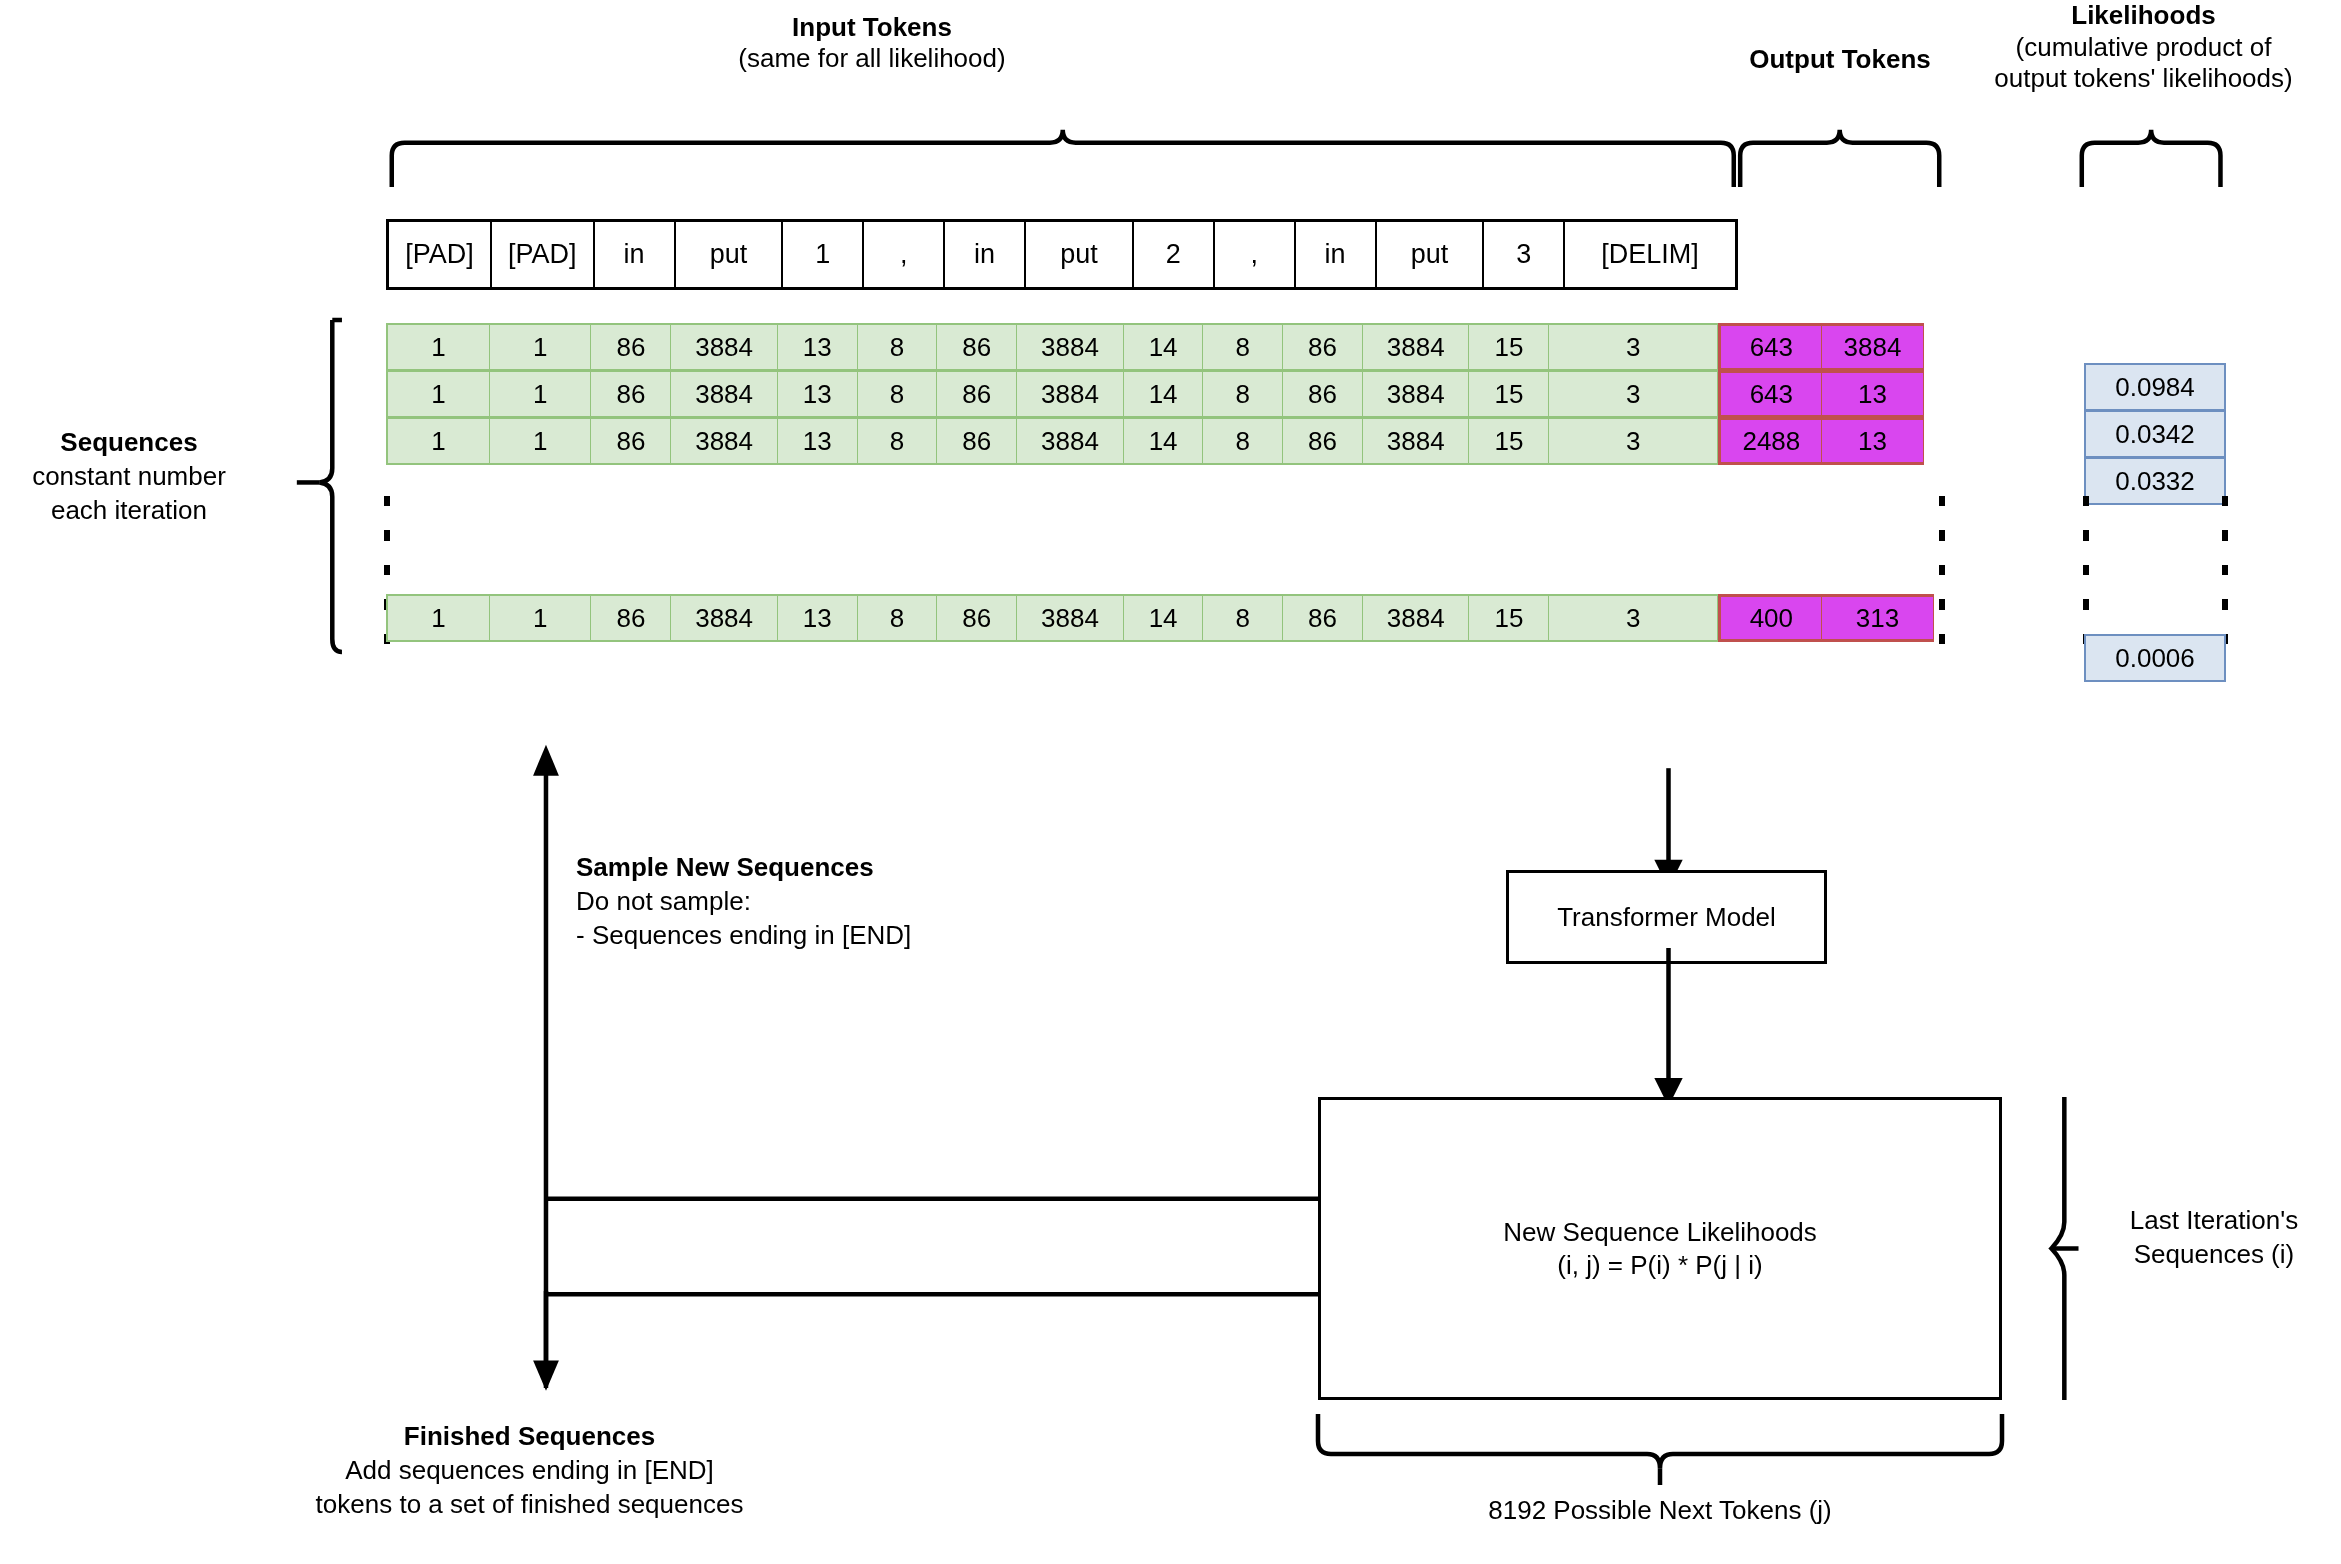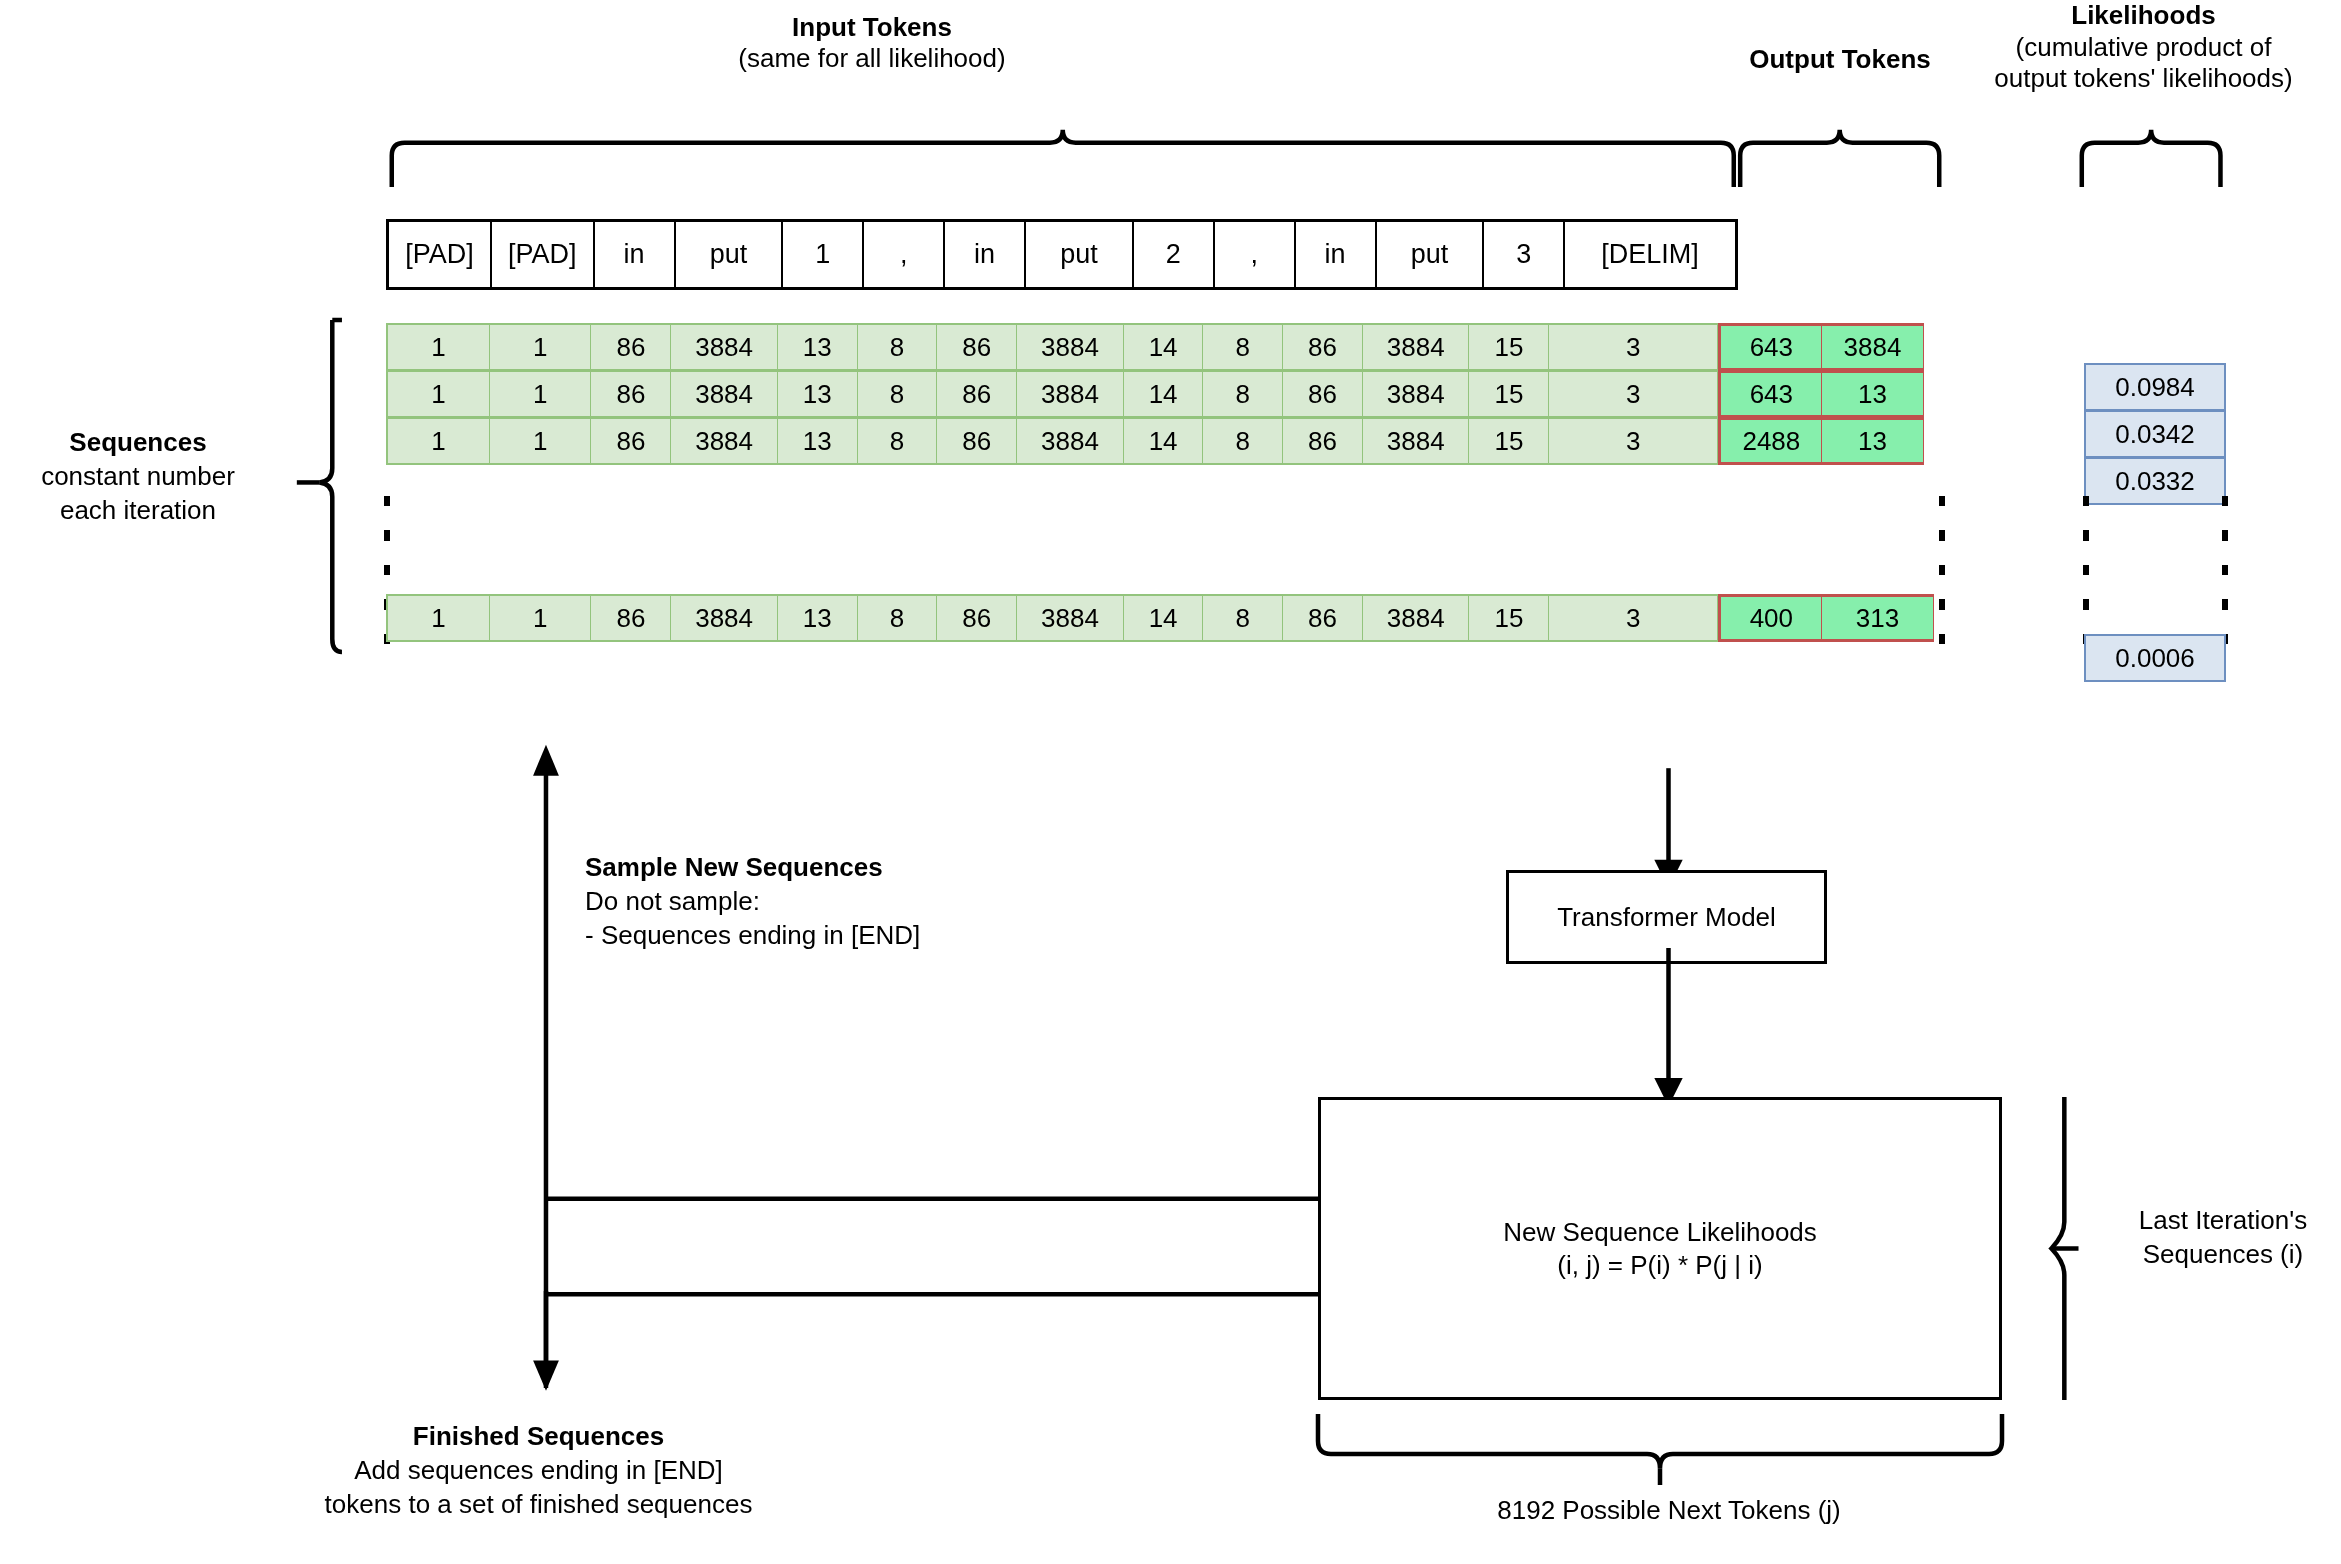--- a/index.html
+++ b/index.html
@@ -26,37 +26,37 @@
   }
   #token-strip .tok:last-child{border-right:none;}
 
   
   .seq-row{display:flex;height:48px;box-sizing:border-box;}
   .cell{
     box-sizing:border-box;display:flex;align-items:center;justify-content:center;
     font-size:26px;height:100%;
   }
   .cell.g{background:#d9ead3;border:1.3px solid #93c47d;margin-right:-1.3px;}
-  .cell.r{background:#86efac;border:1.9px solid #c0504d;margin-right:-1.9px;}
+  .cell.r{background:#d946ef;border:1.9px solid #c0504d;margin-right:-1.9px;}
   .lk-box{
     background:#dbe5f1;border:2.6px solid #6d8fc0;box-sizing:border-box;
     display:flex;align-items:center;justify-content:center;
     font-size:26px;height:48px;margin-top:40px;
   }
 
   
   .vdots{display:flex;flex-direction:column;justify-content:space-between;align-items:center;}
   .vdots i{display:block;width:5.8px;height:10.3px;background:#000;}
 
   
   .plainbox{border:3.2px solid #000;background:#fff;box-sizing:border-box;
             display:flex;align-items:center;justify-content:center;
             font-size:26px;text-align:center;line-height:1.25;}
 
-  .txt{font-size:26px;line-height:1.3;padding-left:9px;}
+  .txt{font-size:26px;line-height:1.3;}
   svg{display:block;overflow:visible;}
 </style>
 </head>
 <body>
 
 <div class="abs hdr" style="left:646px;top:11.6px;width:452px;">
   <span class="bold">Input Tokens</span><br>
   <span>(same for all likelihood)</span>
 </div>
 

